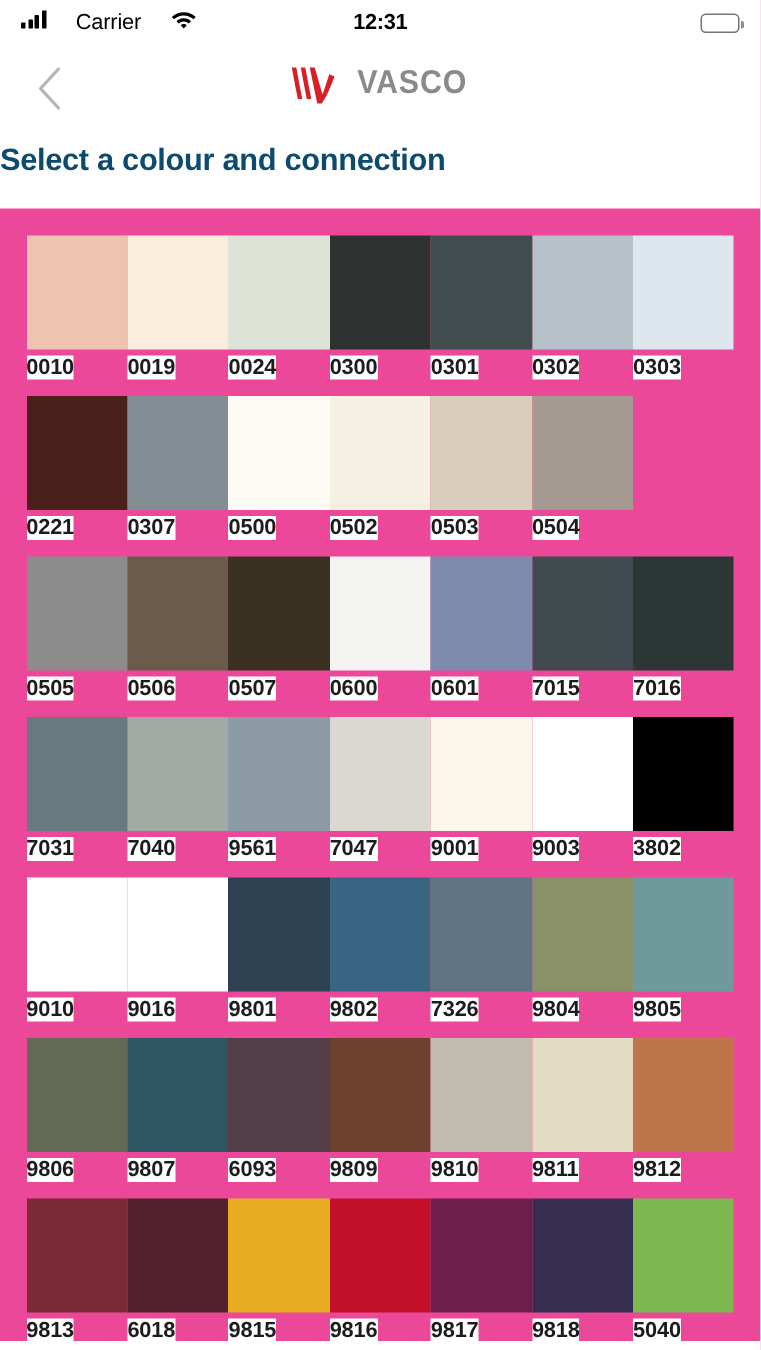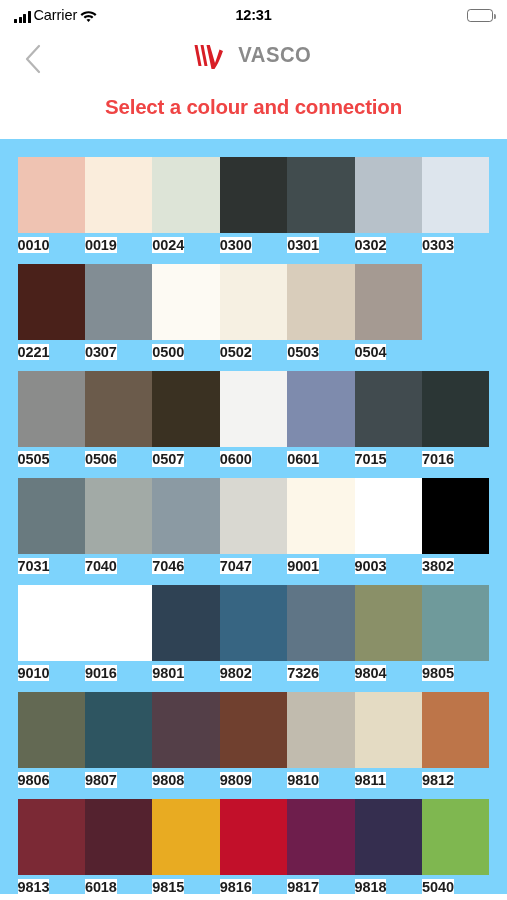--- a/index.html
+++ b/index.html
@@ -28,22 +28,22 @@
     position: relative;
     height: 30px;
     background: #ffffff;
     display: flex;
     align-items: center;
     padding: 0 14px;
     box-sizing: border-box;
   }
   .sb-left {
     display: flex;
-    align-items: flex-end;
-    gap: 3px;
+    align-items: flex-start;
+    gap: 20px;
   }
   .signal {
     display: flex;
     align-items: flex-end;
     gap: 1.5px;
     height: 12px;
   }
   .signal i {
     display: block;
     width: 3px;
@@ -133,31 +133,30 @@
     font-weight: bold;
     color: #8a8a8a;
     letter-spacing: 0.6px;
     font-family: "Liberation Sans", sans-serif;
     transform: scaleX(0.92);
   }
 
   
   .page-title {
     background: #ffffff;
-    text-align: center;
     font-size: 20.5px;
     font-weight: bold;
-    color: #ef4444;
+    color: #0c4a6e;
     letter-spacing: -0.2px;
     padding: 10px 0 20px 0;
   }
 
   
   .content {
-    background: #7dd3fc;
+    background: #ec4899;
     height: 755px;
     overflow: hidden;
     position: relative;
     padding-top: 18px;
     box-sizing: border-box;
   }
   .swatch-grid {
     width: 472px;
     margin: 0 auto;
   }
@@ -263,39 +262,39 @@
           <div class="swatch-cell"><span class="swatch-chip" title="0506" style="background: rgb(107, 91, 75);"></span><span class="swatch-label">0506</span></div>
           <div class="swatch-cell"><span class="swatch-chip" title="0507" style="background: rgb(58, 49, 34);"></span><span class="swatch-label">0507</span></div>
           <div class="swatch-cell"><span class="swatch-chip" title="0600" style="background: rgb(243, 243, 242);"></span><span class="swatch-label">0600</span></div>
           <div class="swatch-cell"><span class="swatch-chip" title="0601" style="background: rgb(126, 139, 173);"></span><span class="swatch-label">0601</span></div>
           <div class="swatch-cell"><span class="swatch-chip" title="7015" style="background: rgb(65, 75, 79);"></span><span class="swatch-label">7015</span></div>
           <div class="swatch-cell"><span class="swatch-chip" title="7016" style="background: rgb(43, 54, 53);"></span><span class="swatch-label">7016</span></div>
         </div>
         <div class="swatch-row">
           <div class="swatch-cell"><span class="swatch-chip" title="7031" style="background: rgb(105, 122, 127);"></span><span class="swatch-label">7031</span></div>
           <div class="swatch-cell"><span class="swatch-chip" title="7040" style="background: rgb(162, 170, 166);"></span><span class="swatch-label">7040</span></div>
-          <div class="swatch-cell"><span class="swatch-chip" title="7046" style="background: rgb(139, 154, 163);"></span><span class="swatch-label">7046</span></div>
+          <div class="swatch-cell"><span class="swatch-chip" title="7046" style="background: rgb(139, 154, 163);"></span><span class="swatch-label">9561</span></div>
           <div class="swatch-cell"><span class="swatch-chip" title="7047" style="background: rgb(217, 216, 209);"></span><span class="swatch-label">7047</span></div>
           <div class="swatch-cell"><span class="swatch-chip" title="9001" style="background: rgb(253, 247, 233);"></span><span class="swatch-label">9001</span></div>
           <div class="swatch-cell"><span class="swatch-chip" title="9003" style="background: rgb(255, 255, 255);"></span><span class="swatch-label">9003</span></div>
           <div class="swatch-cell"><span class="swatch-chip" title="9005" style="background: rgb(0, 0, 0);"></span><span class="swatch-label">3802</span></div>
         </div>
         <div class="swatch-row">
           <div class="swatch-cell"><span class="swatch-chip" title="9010" style="background: rgb(255, 255, 255);"></span><span class="swatch-label">9010</span></div>
           <div class="swatch-cell"><span class="swatch-chip" title="9016" style="background: rgb(255, 255, 255);"></span><span class="swatch-label">9016</span></div>
           <div class="swatch-cell"><span class="swatch-chip" title="9801" style="background: rgb(47, 66, 84);"></span><span class="swatch-label">9801</span></div>
           <div class="swatch-cell"><span class="swatch-chip" title="9802" style="background: rgb(55, 101, 130);"></span><span class="swatch-label">9802</span></div>
           <div class="swatch-cell"><span class="swatch-chip" title="9803" style="background: rgb(95, 117, 134);"></span><span class="swatch-label">7326</span></div>
           <div class="swatch-cell"><span class="swatch-chip" title="9804" style="background: rgb(138, 144, 104);"></span><span class="swatch-label">9804</span></div>
           <div class="swatch-cell"><span class="swatch-chip" title="9805" style="background: rgb(111, 154, 155);"></span><span class="swatch-label">9805</span></div>
         </div>
         <div class="swatch-row">
           <div class="swatch-cell"><span class="swatch-chip" title="9806" style="background: rgb(99, 105, 83);"></span><span class="swatch-label">9806</span></div>
           <div class="swatch-cell"><span class="swatch-chip" title="9807" style="background: rgb(46, 85, 97);"></span><span class="swatch-label">9807</span></div>
-          <div class="swatch-cell"><span class="swatch-chip" title="9808" style="background: rgb(84, 63, 72);"></span><span class="swatch-label">9808</span></div>
+          <div class="swatch-cell"><span class="swatch-chip" title="9808" style="background: rgb(84, 63, 72);"></span><span class="swatch-label">6093</span></div>
           <div class="swatch-cell"><span class="swatch-chip" title="9809" style="background: rgb(112, 64, 47);"></span><span class="swatch-label">9809</span></div>
           <div class="swatch-cell"><span class="swatch-chip" title="9810" style="background: rgb(193, 187, 174);"></span><span class="swatch-label">9810</span></div>
           <div class="swatch-cell"><span class="swatch-chip" title="9811" style="background: rgb(228, 219, 195);"></span><span class="swatch-label">9811</span></div>
           <div class="swatch-cell"><span class="swatch-chip" title="9812" style="background: rgb(189, 117, 73);"></span><span class="swatch-label">9812</span></div>
         </div>
         <div class="swatch-row">
           <div class="swatch-cell"><span class="swatch-chip" title="9813" style="background: rgb(123, 41, 53);"></span><span class="swatch-label">9813</span></div>
           <div class="swatch-cell"><span class="swatch-chip" title="9814" style="background: rgb(84, 34, 47);"></span><span class="swatch-label">6018</span></div>
           <div class="swatch-cell"><span class="swatch-chip" title="9815" style="background: rgb(232, 171, 34);"></span><span class="swatch-label">9815</span></div>
           <div class="swatch-cell"><span class="swatch-chip" title="9816" style="background: rgb(194, 16, 42);"></span><span class="swatch-label">9816</span></div>

